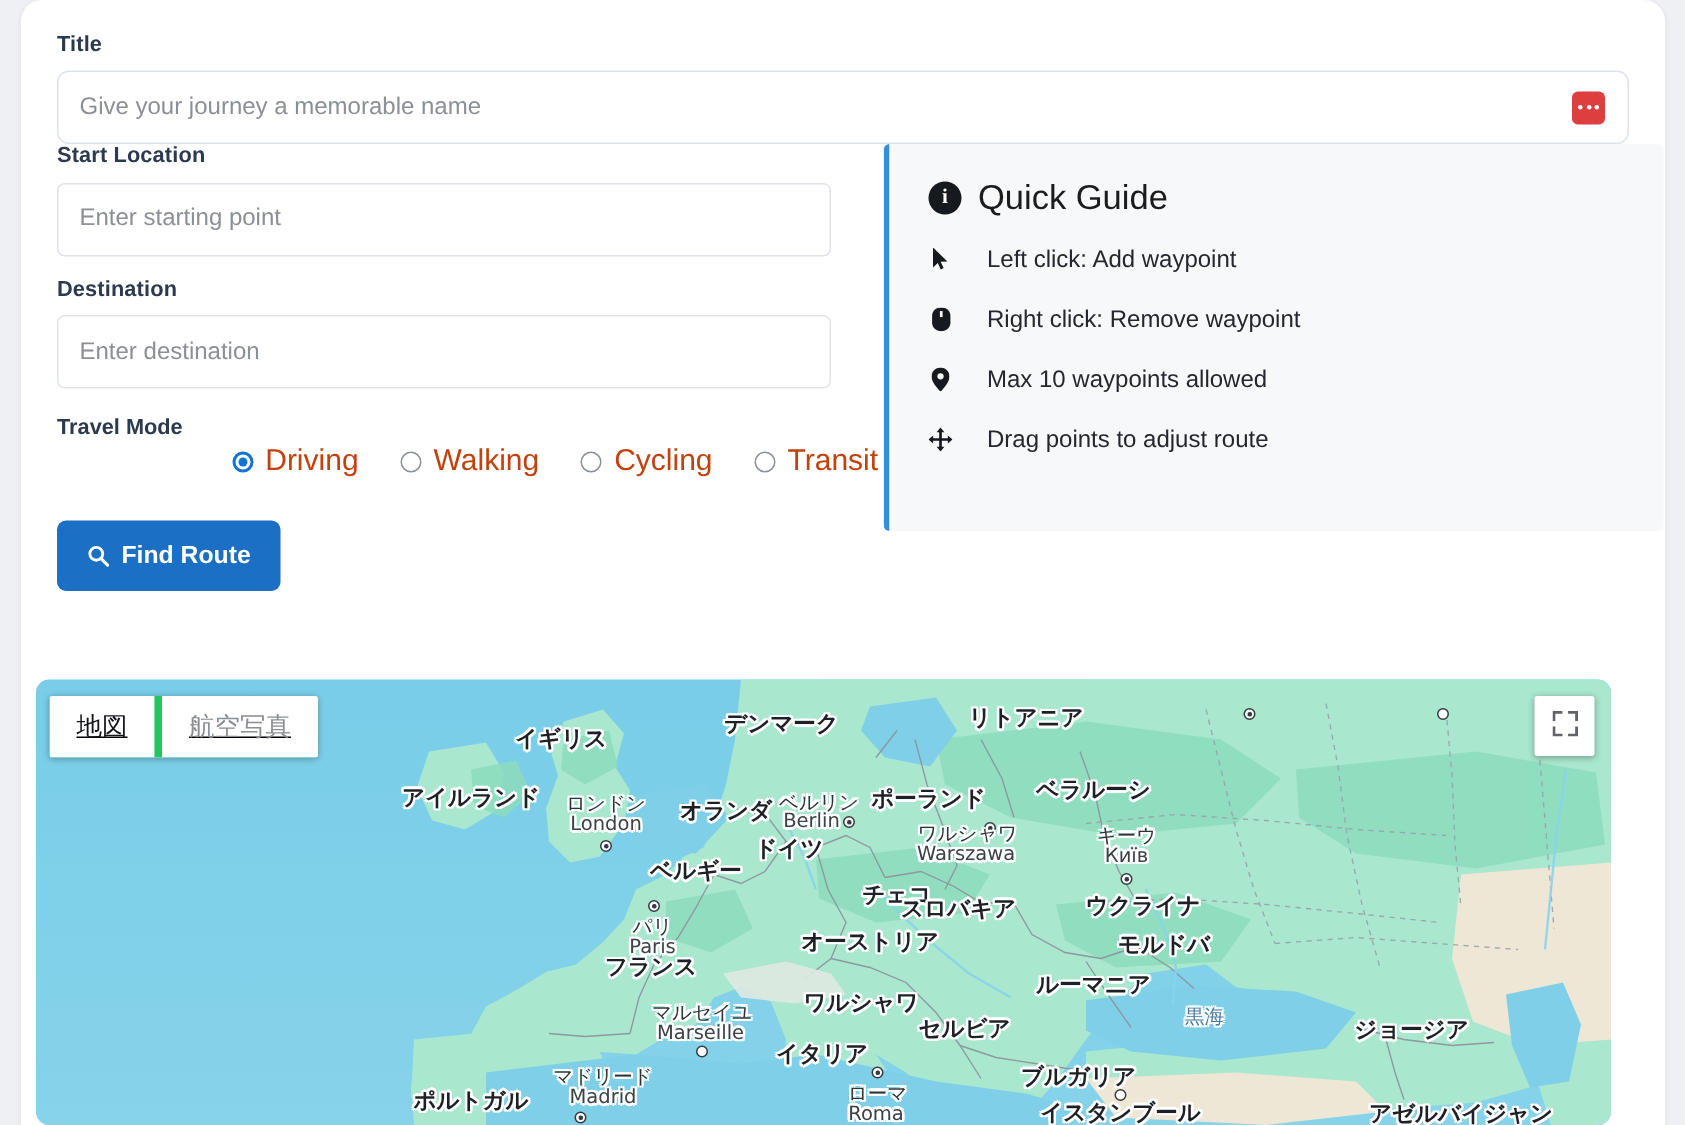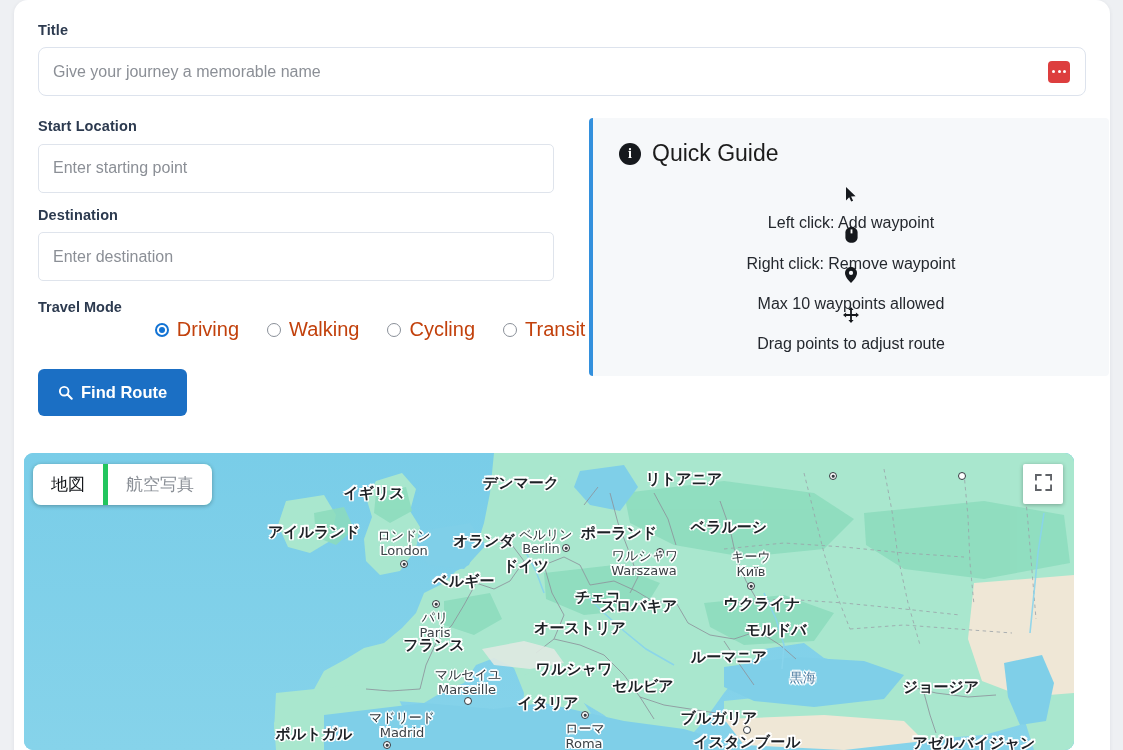--- a/index.html
+++ b/index.html
@@ -88,21 +88,20 @@
   .input-badge i {
     display: block;
     width: 3px; height: 3px;
     background: #ffffff;
     border-radius: 50%;
   }
 
   
   .cols {
     position: relative;
-    margin-top: 22px;
   }
   .col-left { width: 516px; }
 
   .form-group { margin-bottom: 14px; }
   .form-group .text-input { width: 516px; }
 
   
   .travel-row {
     display: flex;
     align-items: flex-start;
@@ -204,26 +203,25 @@
     font-weight: bold;
     font-family: "Liberation Serif", serif;
     display: flex;
     align-items: center;
     justify-content: center;
     flex: 0 0 auto;
     line-height: 1;
   }
   .qg-item {
     display: flex;
-    align-items: center;
-    gap: 12px;
+    align-items: flex-start;
+    gap: 23px;
     font-size: 16px;
     color: #24282e;
     height: 40px;
-    flex-direction: column;
   }
   .qg-item .gi {
     width: 16px;
     display: flex;
     justify-content: center;
     align-items: center;
     flex: 0 0 auto;
     color: #16191d;
   }
 
@@ -239,24 +237,25 @@
     background: #7fcfe8;
   }
   .map-canvas { position: absolute; inset: 0; }
 
   .map-type-ctrl {
     position: absolute;
     left: 9px;
     top: 11px;
     display: flex;
     background: #5eead4;
-    border-radius: 8px;
+    border-radius: 2px;
     box-shadow: 0 1px 4px rgba(0,0,0,0.3);
     overflow: hidden;
     z-index: 20;
+    text-decoration: underline;
   }
   .map-type-btn {
     font-family: "DejaVu Sans", sans-serif;
     font-size: 17px;
     padding: 9px 18px;
     border: none;
     background: #fff;
     cursor: pointer;
     white-space: nowrap;
   }

